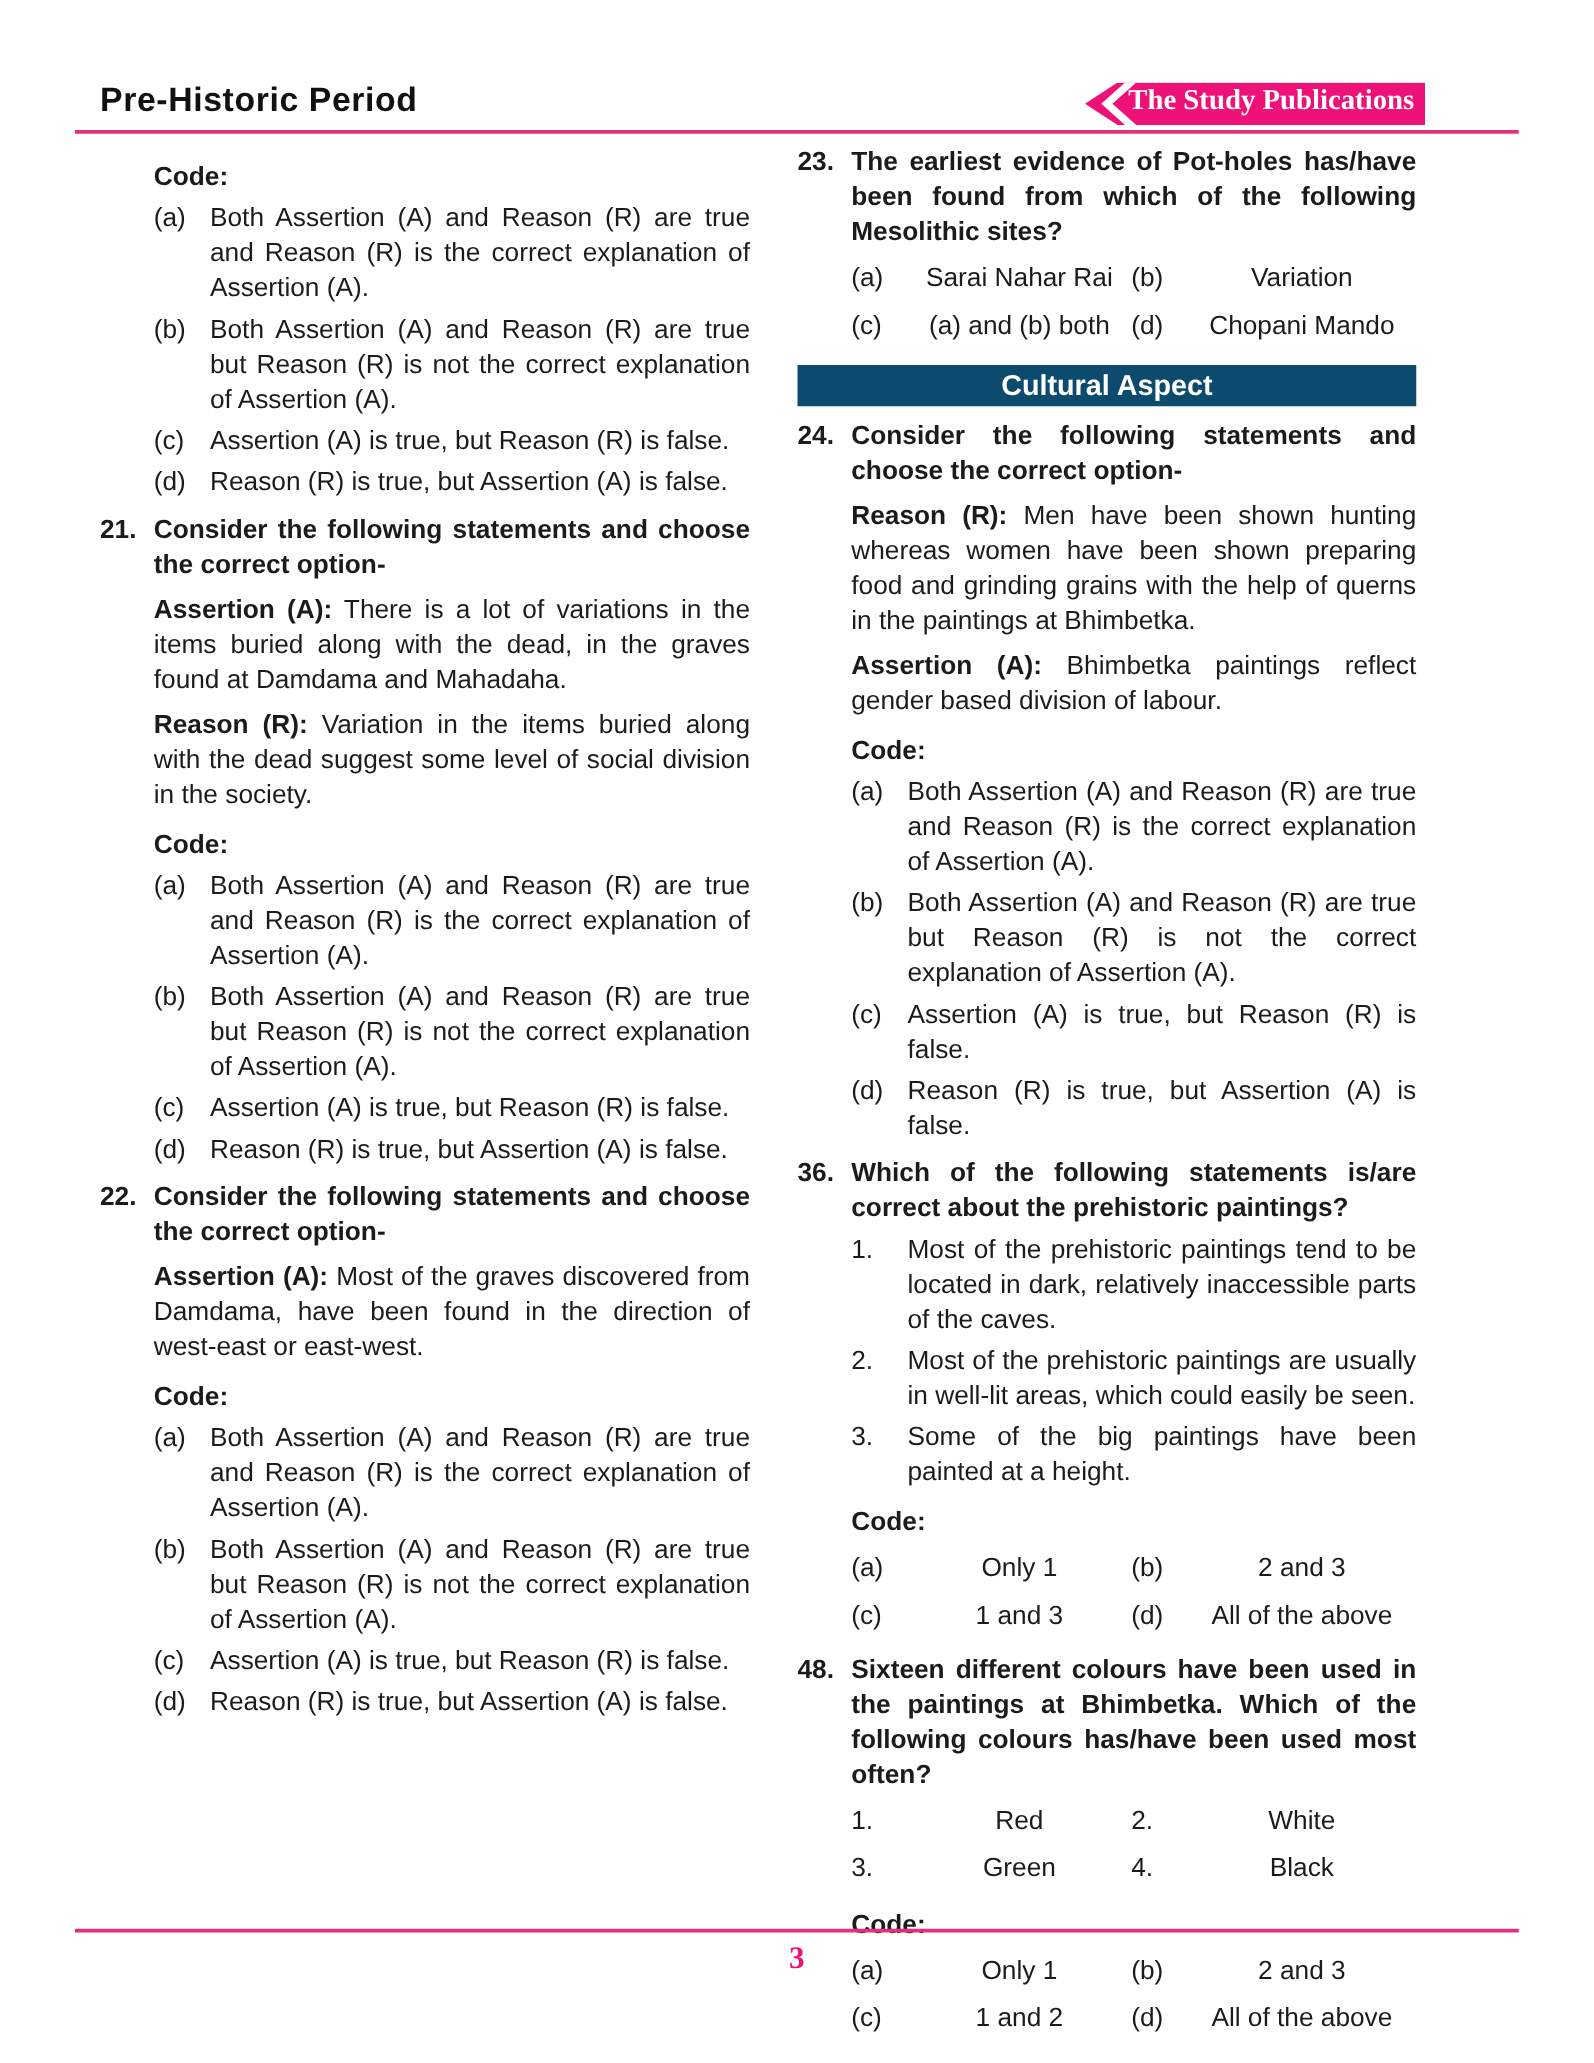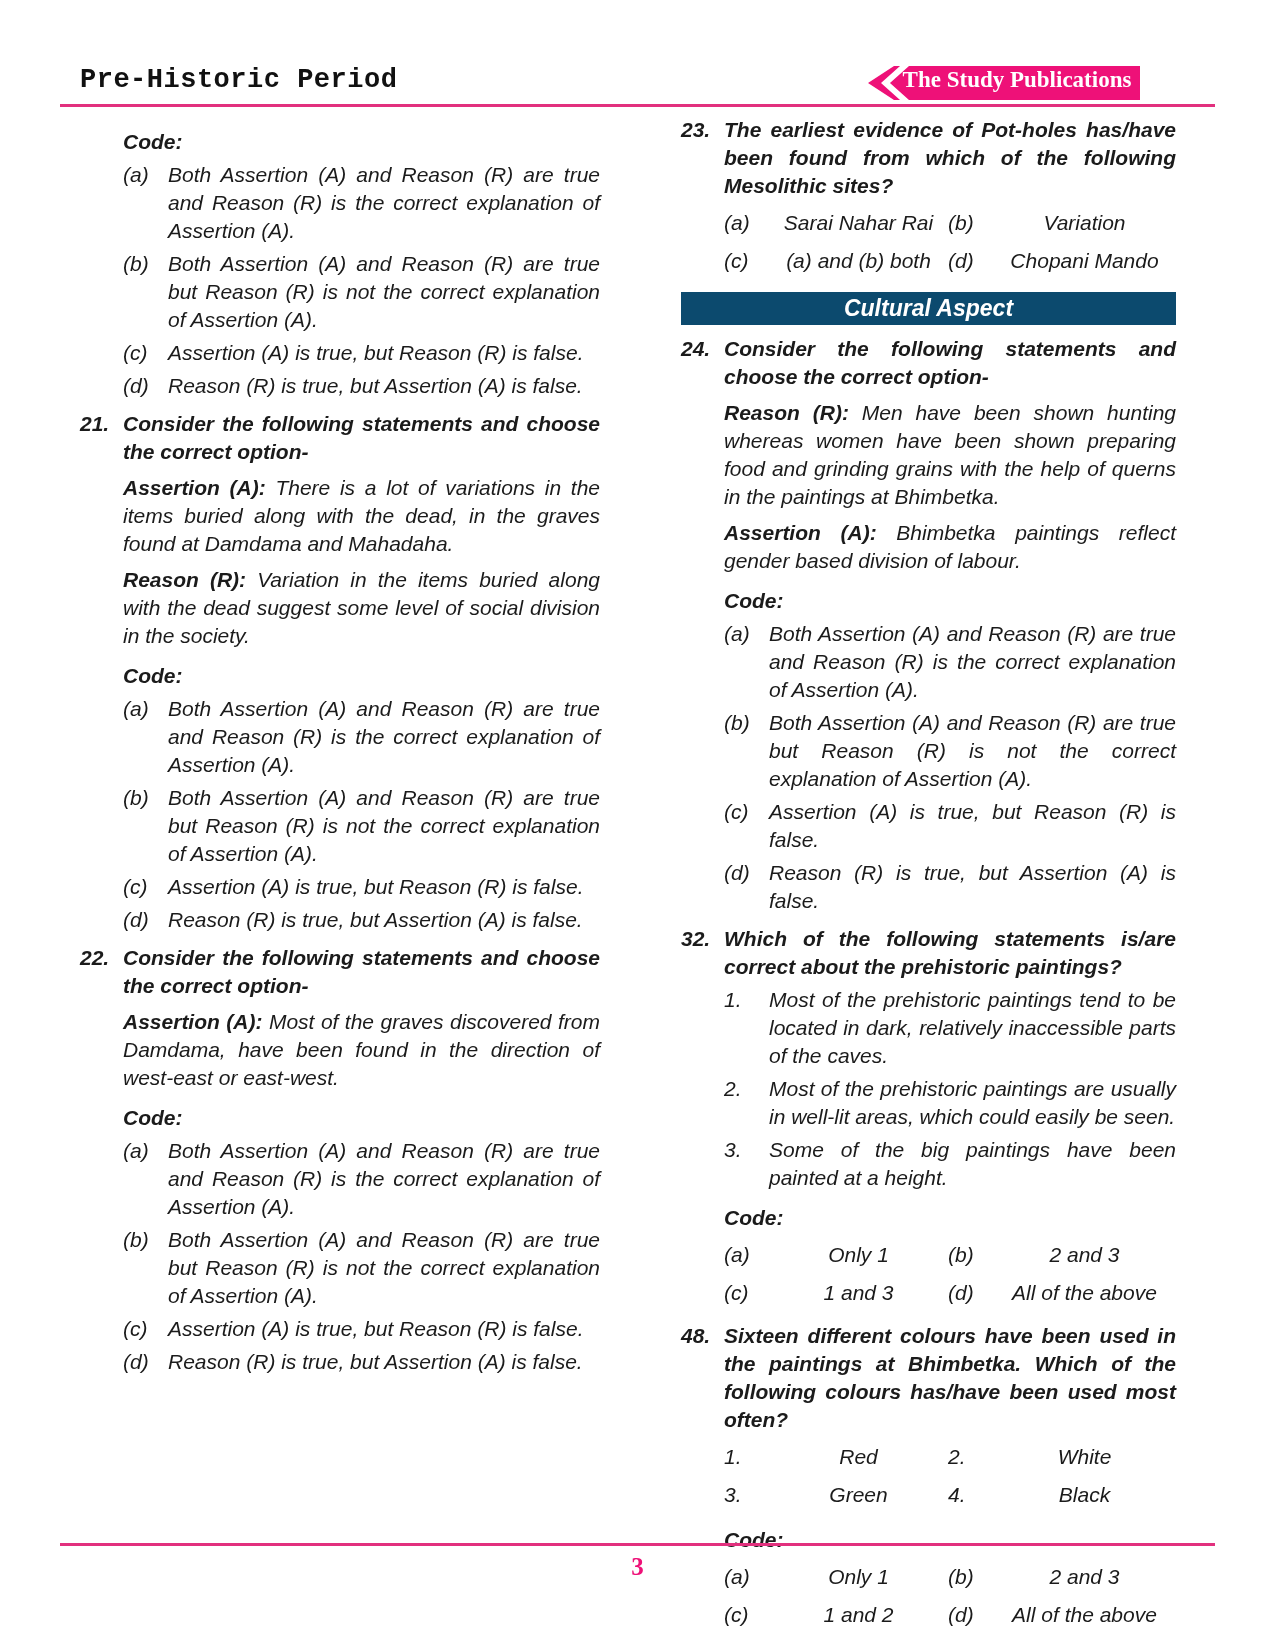--- a/index.html
+++ b/index.html
@@ -7,21 +7,21 @@
     position:relative;
     width:1275px;height:1650px;
     background:#ffffff;
     font-family:"Liberation Sans","DejaVu Sans",sans-serif;
     font-size:21px;line-height:28px;color:#1b1b1b;
     overflow:hidden;
   }
   
   .page-title{
     position:absolute;left:80px;top:64px;
-    font-family:Liberation Mono, monospace;
+    font-family:Liberation Sans, sans-serif;
     font-weight:700;font-size:27px;line-height:32px;letter-spacing:.5px;
     color:#111;margin:0;
   }
   .badge{
     position:absolute;top:66px;right:135px;
     width:272px;height:34px;
     background:#EE1178;
     clip-path:polygon(26px 0,100% 0,100% 100%,26px 100%,0 50%);
     display:flex;align-items:flex-start;justify-content:center;
   }
@@ -30,21 +30,21 @@
     background:#ffffff;
     clip-path:polygon(68% 0,100% 0,32% 50%,100% 100%,68% 100%,0 50%);
   }
   .badge-text{
     font-family:"Liberation Serif","DejaVu Serif",serif;
     font-weight:700;font-size:23px;color:#ffffff;
     padding-left:26px;white-space:nowrap;
   }
   .top-rule{position:absolute;left:60px;right:60px;top:104px;height:3px;background:#E2307E;}
   
-  .columns{position:absolute;left:80px;top:116px;display:flex;gap:81px;font-style:italic;}
+  .columns{position:absolute;left:80px;top:116px;display:flex;gap:38px;}
   .col-left{width:520px;}
   .col-right{width:495px;}
   
   .question{margin-top:10px;}
   .q-head{display:flex;font-weight:700;}
   .q-num{flex:0 0 43px;}
   .q-title{flex:1;margin:0;text-align:justify;}
   .q-body{margin-left:43px;}
   .q-para{margin:8px 0;text-align:justify;}
   .q-para b{font-weight:700;}
@@ -218,21 +218,21 @@
           </div>
           <div class="option">
             <span class="opt-letter">(d)</span>
             <p class="opt-text">Reason (R) is true, but Assertion (A) is false.</p>
           </div>
         </div>
       </div>
 
       <div class="question">
         <div class="q-head">
-          <span class="q-num">32.</span>
+          <span class="q-num">36.</span>
           <p class="q-title">Which of the following statements is/are correct about the prehistoric paintings?</p>
         </div>
         <div class="q-body">
           <div class="option">
             <span class="opt-letter">1.</span>
             <p class="opt-text">Most of the prehistoric paintings tend to be located in dark, relatively inaccessible parts of the caves.</p>
           </div>
           <div class="option">
             <span class="opt-letter">2.</span>
             <p class="opt-text">Most of the prehistoric paintings are usually in well-lit areas, which could easily be seen.</p>

